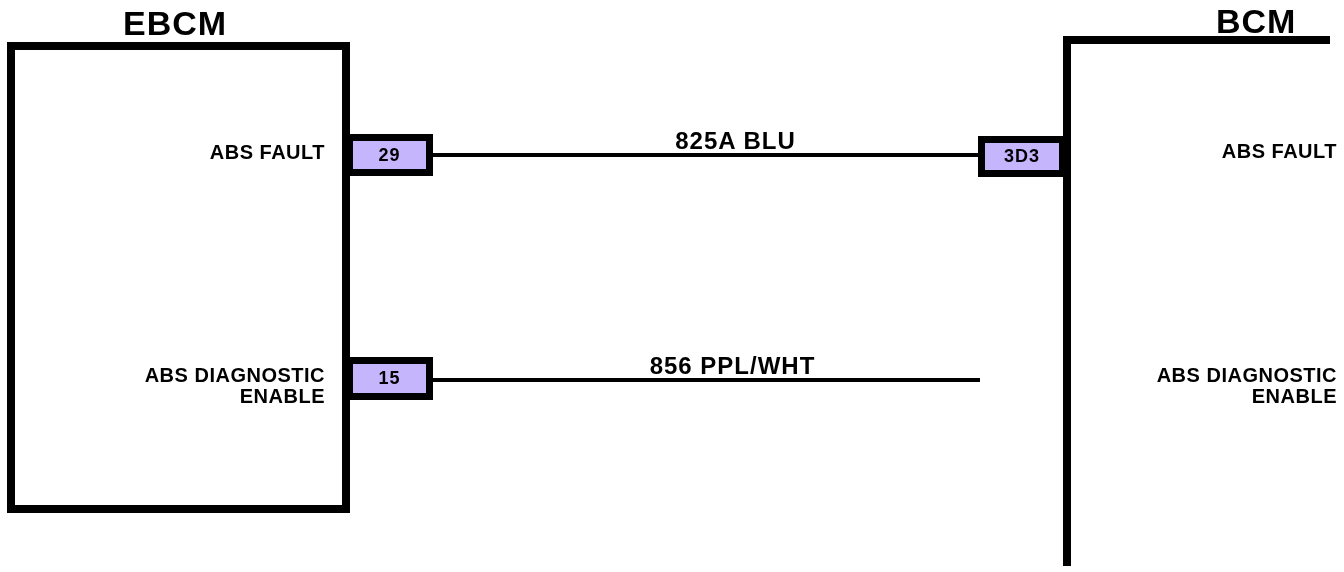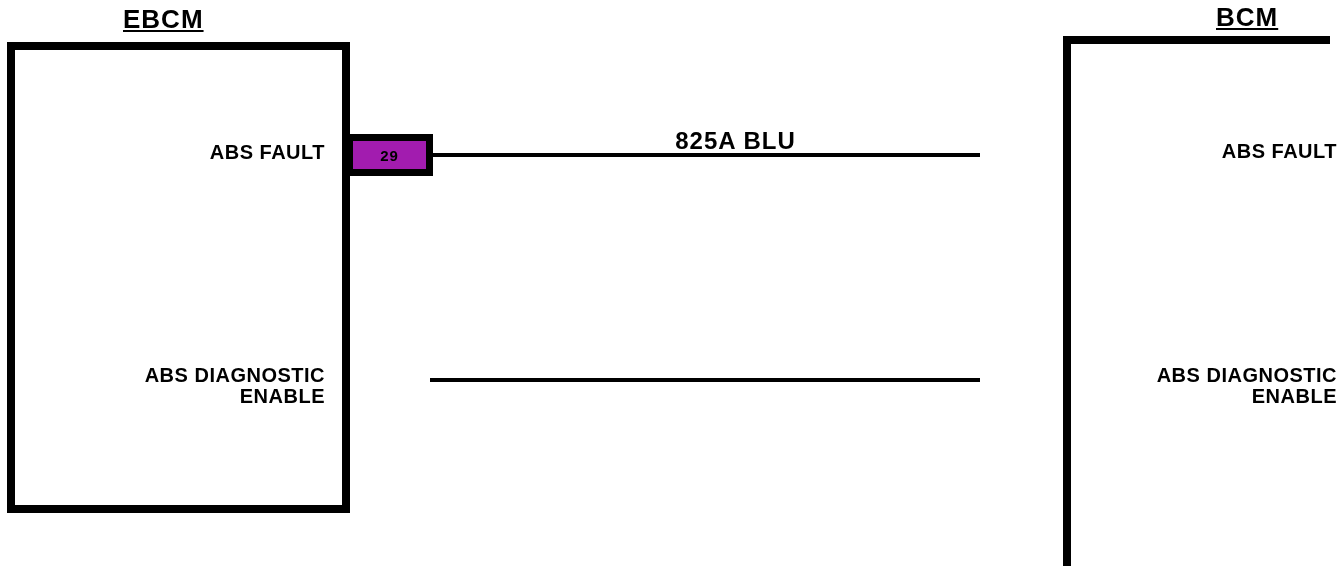--- a/index.html
+++ b/index.html
@@ -8,24 +8,23 @@
     width: 1344px;
     height: 572px;
     background: #ffffff;
     color: #000000;
     font-family: "Liberation Sans", sans-serif;
     font-weight: bold;
     overflow: hidden;
   }
   .module-title {
     position: absolute;
-    font-size: 26px;
+    font-size: 34px;
     letter-spacing: 1px;
     white-space: nowrap;
-    text-decoration: underline;
   }
   .title-ebcm { left: 123px; top: 4px; }
   .title-bcm  { left: 1216px; top: 2px; }
   .ebcm-box {
     position: absolute;
     left: 7px; top: 42px;
     width: 343px; height: 471px;
     border: 8px solid #000;
     box-sizing: border-box;
     background: #ffffff;
@@ -38,26 +37,26 @@
   }
   .bcm-vline {
     position: absolute;
     left: 1063px; top: 36px;
     width: 8px; height: 530px;
     background: #000;
   }
   .pin-box {
     position: absolute;
     border: 7px solid #000;
-    background: #a21caf;
+    background: #c4b5fd;
     box-sizing: border-box;
     display: flex;
     align-items: center;
     justify-content: center;
-    font-size: 15px;
+    font-size: 18px;
     letter-spacing: 1px;
     z-index: 2;
   }
   .pin-29   { left: 346px; top: 134px; width: 87px; height: 42px; }
   .pin-3d3  { left: 978px; top: 136px; width: 88px; height: 41px; }
   .pin-15   { left: 346px; top: 357px; width: 87px; height: 43px; }
   .pin-2a10 { left: 978px; top: 359px; width: 88px; height: 43px; }
   .wire {
     position: absolute;
     height: 4px;
@@ -112,27 +111,34 @@
   <div class="bcm-vline"></div>
 
   <div class="ebcm-label ebcm-label-1">
     <span class="label-line">ABS FAULT</span>
   </div>
   <div class="pin-box pin-29">
     <span>29</span>
   </div>
   <div class="wire wire-1"></div>
   <div class="wire-label wire-label-1">825A BLU</div>
+  <div class="pin-box pin-3d3">
+    <span>3D3</span>
+  </div>
   <div class="bcm-label bcm-label-1">
     <span class="label-line">ABS FAULT</span>
   </div>
 
   <div class="ebcm-label ebcm-label-2">
     <span class="label-line">ABS DIAGNOSTIC</span>
     <span class="label-line">ENABLE</span>
   </div>
+  <div class="pin-box pin-15">
+    <span>15</span>
+  </div>
   <div class="wire wire-2"></div>
+  <div class="wire-label wire-label-2">856 PPL/WHT</div>
   <div class="bcm-label bcm-label-2">
     <span class="label-line">ABS DIAGNOSTIC</span>
     <span class="label-line">ENABLE</span>
   </div>
 
 </div>
 
 </body></html>

